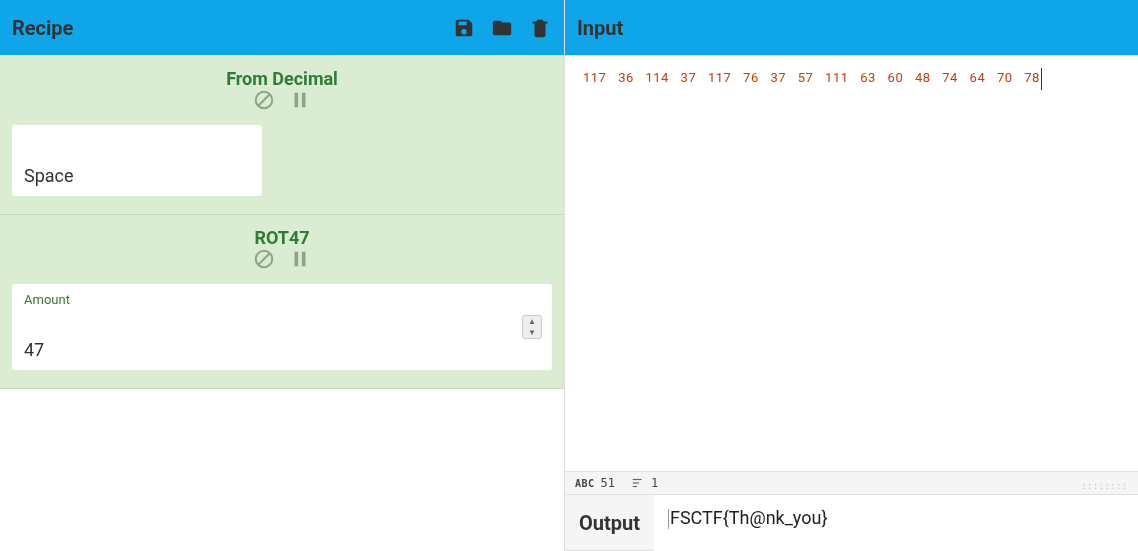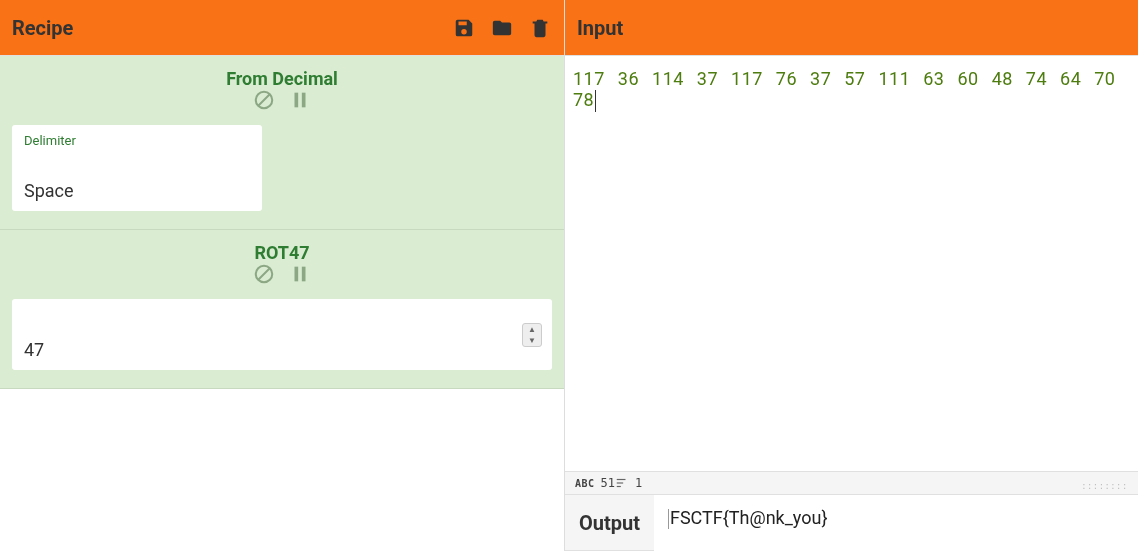--- a/index.html
+++ b/index.html
@@ -1,43 +1,43 @@
 <!DOCTYPE html>
 <html><head>
 <meta charset="utf-8">
 <style>
   * { box-sizing: border-box; margin: 0; padding: 0; }
   html, body { width: 1138px; height: 551px; font-family: -apple-system, BlinkMacSystemFont, "Segoe UI", Roboto, Arial, sans-serif; color: #333; background: #fff; overflow: hidden; }
   .app { display: flex; width: 100%; height: 100%; }
   .left { width: 565px; display: flex; flex-direction: column; border-right: 1px solid #ddd; }
   .right { flex: 1; display: flex; flex-direction: column; }
-  .panel-header { display: flex; align-items: center; justify-content: space-between; height: 56px; padding: 0 12px; background: #f97316; border-bottom: 1px solid #e0e0e0; }
+  .panel-header { display: flex; align-items: center; justify-content: space-between; height: 56px; padding: 0 12px; background: #0ea5e9; border-bottom: 1px solid #e0e0e0; }
   .panel-title { font-size: 20px; font-weight: 700; color: #333; }
   .header-icons { display: flex; gap: 14px; align-items: center; }
   .icon-btn { width: 24px; height: 24px; display: inline-flex; align-items: center; justify-content: center; cursor: pointer; color: #333; }
   .icon-btn svg { width: 22px; height: 22px; }
   .recipe-body { flex: 1; background: #fff; overflow: auto; }
   .op { background: #daecd1; border-bottom: 1px solid #c7dac0; }
   .op-head { display: flex; align-items: center; justify-content: space-between; padding: 12px 14px 4px; flex-direction: column; }
   .op-title { font-weight: 700; color: #2e7d32; font-size: 18px; }
   .op-controls { display: flex; gap: 14px; align-items: center; color: #8ba783; }
   .op-controls .ctl { width: 22px; height: 22px; display: inline-flex; align-items: center; justify-content: center; cursor: pointer; }
   .op-body { padding: 10px 12px 18px; display: flex; align-items: center; gap: 24px; }
   .field { background: #fff; border-radius: 3px; padding: 8px 12px 10px; min-width: 250px; }
   .field.amount { flex: 1; min-width: 520px; position: relative; }
   .field-label { color: #2e7d32; font-size: 13px; margin-bottom: 2px; }
   .field-value { font-size: 18px; color: #333; margin-top: 32px; }
   .stepper { position: absolute; right: 10px; top: 50%; transform: translateY(-50%); width: 20px; height: 24px; background: #eee; border: 1px solid #ccc; border-radius: 3px; display: flex; flex-direction: column; cursor: pointer; }
   .stepper .arrow { flex: 1; display: flex; align-items: center; justify-content: center; font-size: 8px; color: #666; }
   .checkbox-row { display: flex; align-items: center; gap: 10px; cursor: pointer; }
   .checkbox { width: 22px; height: 22px; border: 2.5px solid #2e7d32; border-radius: 2px; background: #daecd1; }
   .checkbox-label { color: #2e7d32; font-size: 18px; }
-  .input-area { flex: 1; padding: 12px 8px; font-size: 18px; color: #4d7c0f; letter-spacing: 0.5px; white-space: pre-wrap; word-spacing: 8px; position: relative; }
+  .input-area { flex: 1; padding: 12px 18px; font-size: 13px; color: #c2410c; letter-spacing: 0.5px; white-space: pre-wrap; word-spacing: 8px; position: relative; }
   .cursor { display: inline-block; width: 1px; height: 22px; background: #333; vertical-align: middle; margin-left: 1px; }
-  .status-bar { height: 24px; background: #f5f5f5; border-top: 1px solid #e0e0e0; border-bottom: 1px solid #e0e0e0; display: flex; align-items: center; padding: 0 10px; font-family: monospace; font-size: 12px; color: #444; position: relative; }
+  .status-bar { height: 24px; background: #f5f5f5; border-top: 1px solid #e0e0e0; border-bottom: 1px solid #e0e0e0; display: flex; align-items: center; gap: 16px; padding: 0 10px; font-family: monospace; font-size: 12px; color: #444; position: relative; }
   .status-item { display: flex; align-items: center; gap: 6px; }
   .status-item svg { width: 14px; height: 14px; color: #666; }
   .handle { position: absolute; right: 10px; bottom: 3px; font-size: 8px; color: #bbb; letter-spacing: 1px; }
   .output-header { height: 56px; display: flex; align-items: center; padding: 0 14px; background: #f5f5f5; border-bottom: 1px solid #e0e0e0; }
   .output-area { padding: 12px 14px; font-size: 18px; color: #222; }
   .output-cursor { display: inline-block; width: 1px; height: 20px; background: #999; vertical-align: middle; margin-right: 1px; }
   .input-section { flex: 1; display: flex; flex-direction: column; min-height: 0; }
   .output-section { display: flex; flex-direction: row; }
   .abc-label { font-family: monospace; font-size: 10px; font-weight: 700; letter-spacing: 0.5px; }
 </style>
@@ -81,21 +81,20 @@
             <span class="ctl">
               <svg viewBox="0 0 24 24" fill="currentColor">
                   <rect x="6" y="4" width="4" height="16"></rect>
                   <rect x="14" y="4" width="4" height="16"></rect>
                 </svg>
             </span>
           </div>
         </div>
         <div class="op-body">
           <div class="field">
-            <div class="field-label">Delimiter</div>
             <div class="field-value">Space</div>
           </div>
         </div>
       </div>
 
       <div class="op">
         <div class="op-head">
           <div class="op-title">ROT47</div>
           <div class="op-controls">
             <span class="ctl">
@@ -107,20 +106,21 @@
             <span class="ctl">
               <svg viewBox="0 0 24 24" fill="currentColor">
                   <rect x="6" y="4" width="4" height="16"></rect>
                   <rect x="14" y="4" width="4" height="16"></rect>
                 </svg>
             </span>
           </div>
         </div>
         <div class="op-body">
           <div class="field amount">
+            <div class="field-label">Amount</div>
             <div class="field-value">47</div>
             <div class="stepper">
               <div class="arrow">▲</div>
               <div class="arrow">▼</div>
             </div>
           </div>
         </div>
       </div>
 
     </div>

